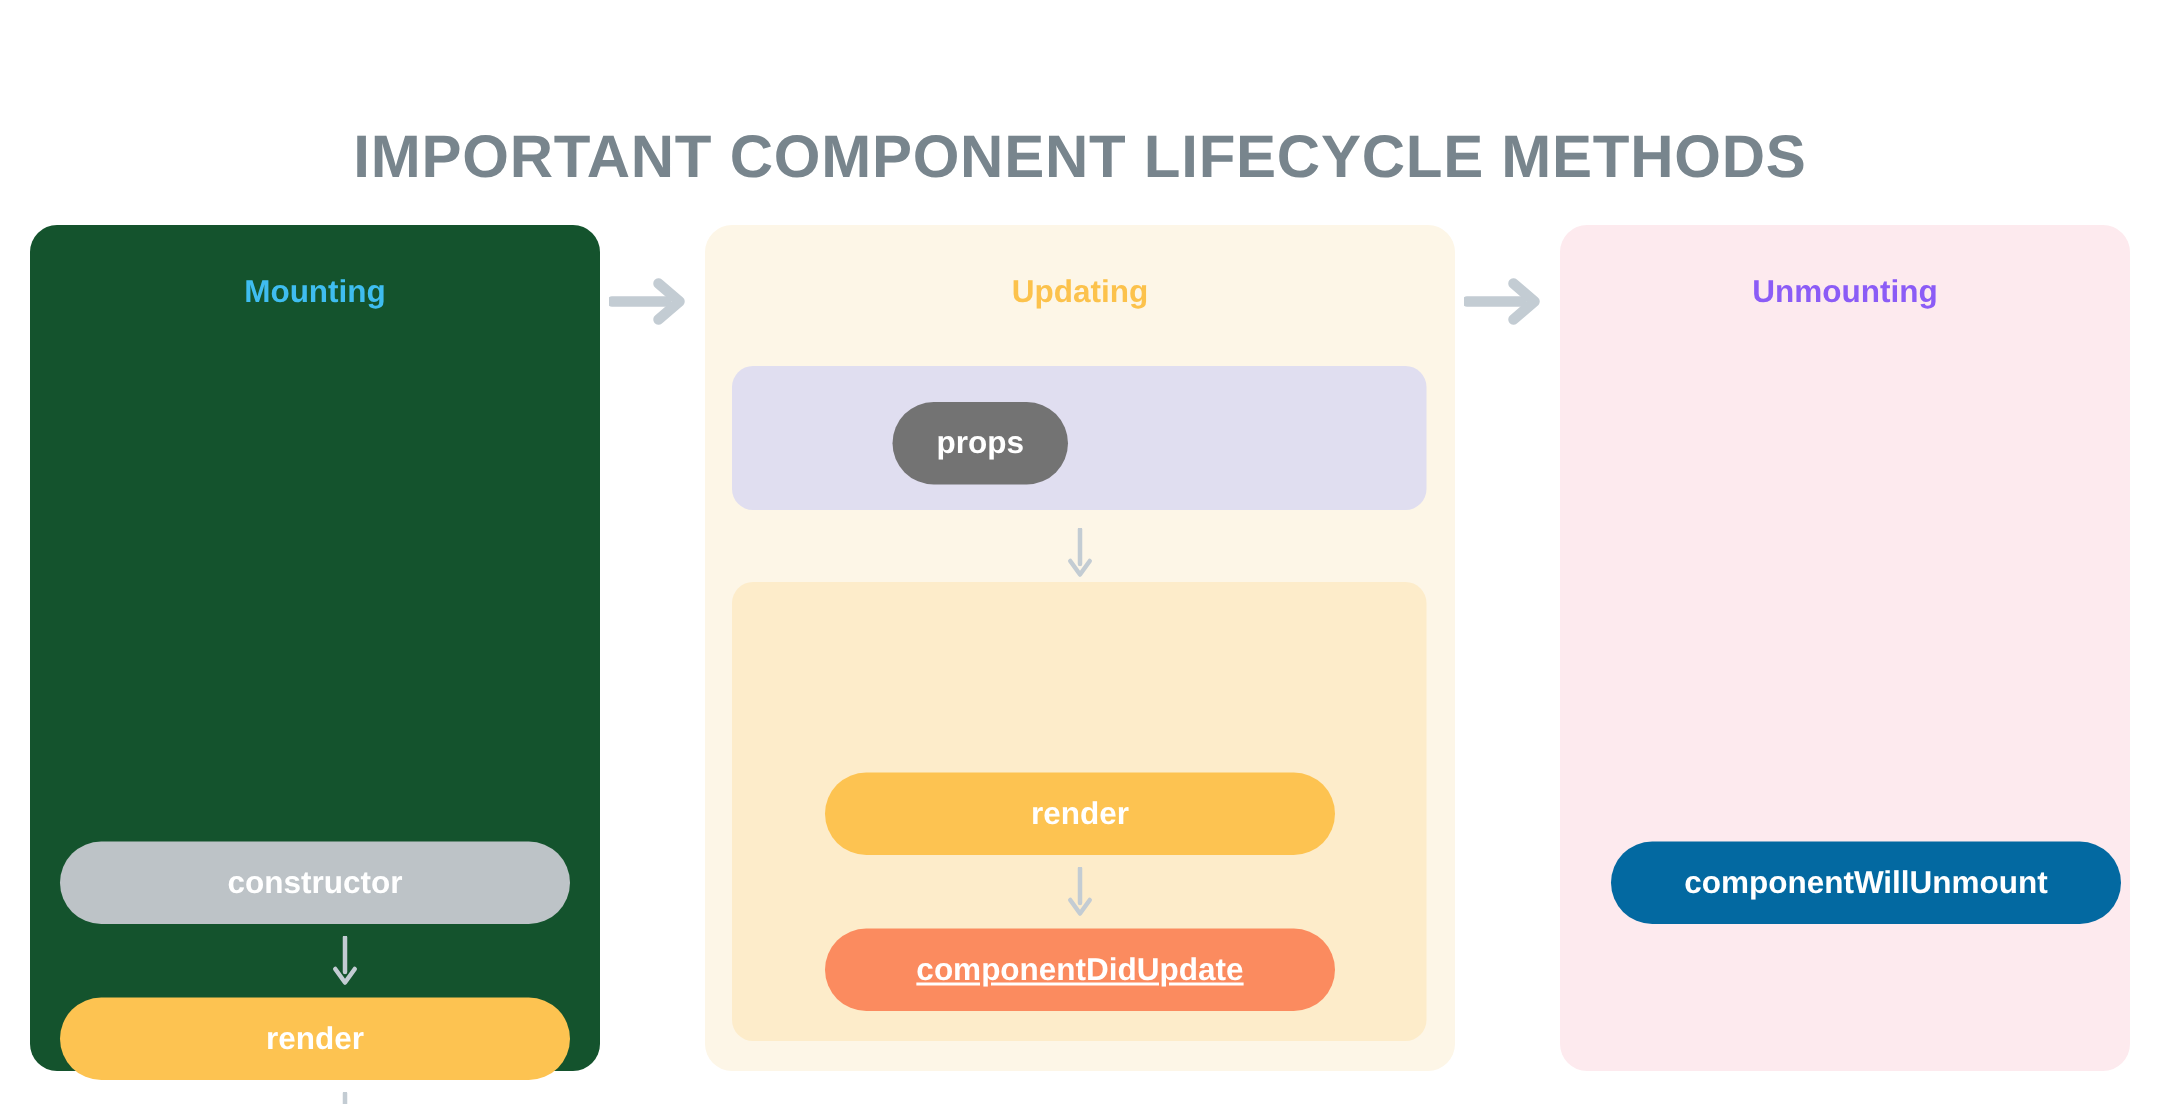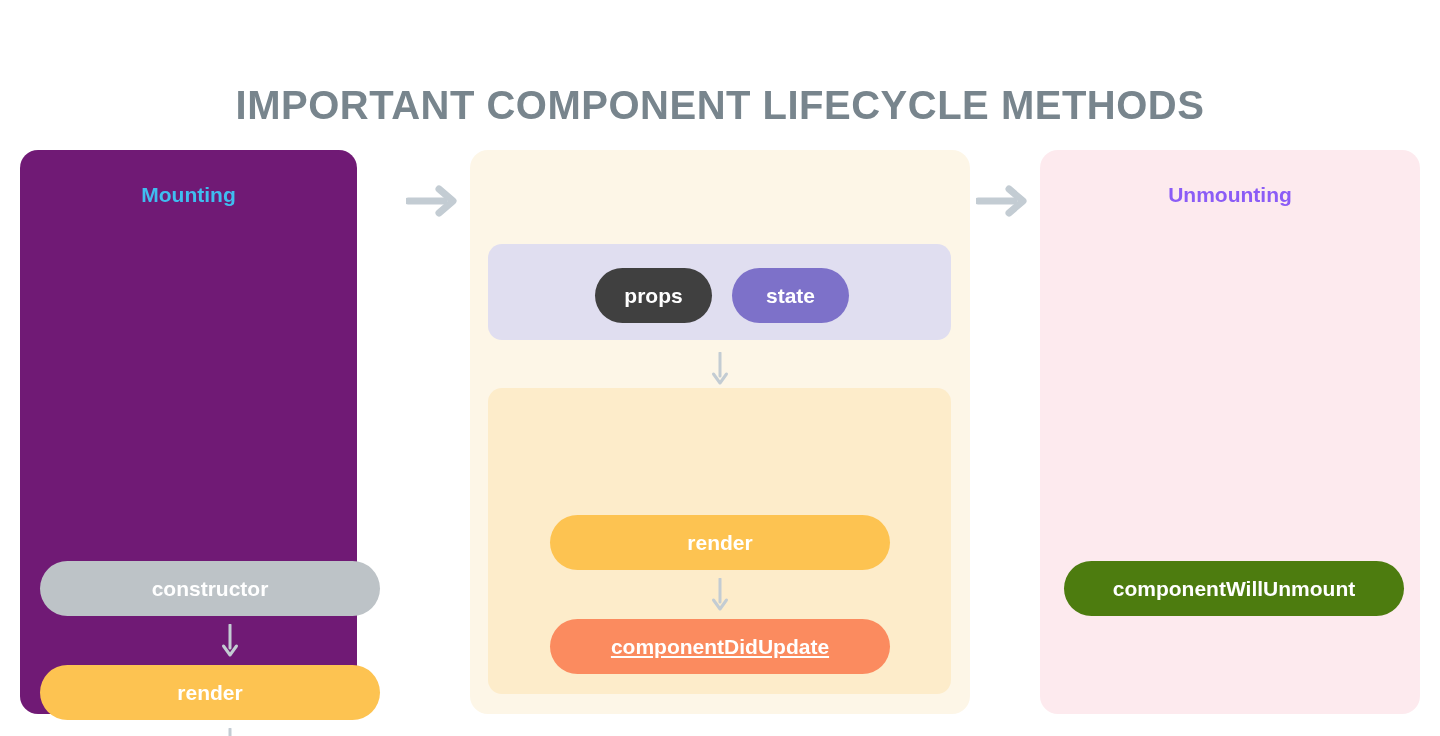--- a/index.html
+++ b/index.html
@@ -31,22 +31,22 @@
     margin-top: 33px;
   }
 
   
   .column {
     position: absolute;
     border-radius: 18px;
     box-sizing: border-box;
   }
   .col-mounting {
-    left: 20px;  top: 150px;  width: 337px;  height: 564px;
-    background: #701a75;
+    left: 20px;  top: 150px;  width: 380px;  height: 564px;
+    background: #14532d;
   }
   .col-updating {
     left: 470px; top: 150px;  width: 500px;  height: 564px;
     background: #fdf6e7;
   }
   .col-unmounting {
     left: 1040px; top: 150px; width: 380px;  height: 564px;
     background: #fdeaee;
   }
 
@@ -90,21 +90,21 @@
 
   
   .panel-propsstate {
     position: absolute;
     left: 18px; top: 94px; width: 463px; height: 96px;
     background: #e0def0;
     border-radius: 14px;
   }
   .pill-props {
     left: 125px; top: 118px; width: 117px; height: 55px;
-    background: #404040;
+    background: #737373;
   }
   .pill-state {
     left: 262px; top: 118px; width: 117px; height: 55px;
     background: #7d71c9;
   }
 
   
   .panel-update-inner {
     position: absolute;
     left: 18px; top: 238px; width: 463px; height: 306px;
@@ -116,22 +116,22 @@
     background: #fdc351;
   }
   .pill-cdu {
     left: 80px; top: 469px; width: 340px; height: 55px;
     background: #fb8b5f;
     text-decoration: underline;
   }
 
   
   .pill-cwu {
-    left: 24px; top: 411px; width: 340px; height: 55px;
-    background: #4d7c0f;
+    left: 34px; top: 411px; width: 340px; height: 55px;
+    background: #0369a1;
   }
 
   
   .arrow-h {
     position: absolute;
     width: 54px;
     height: 34px;
   }
   .arrow-h-1 { left: 406px; top: 184px; }
   .arrow-h-2 { left: 976px; top: 184px; }
@@ -178,26 +178,26 @@
 </div>
 
 <div class="arrow-h arrow-h-1">
   <svg width="54" height="34" viewBox="0 0 54 34">
     <path d="M2 17 L38 17" stroke="#c3ccd3" stroke-width="7" fill="none" stroke-linecap="round"></path>
     <path d="M33 5 L47 17 L33 29" stroke="#c3ccd3" stroke-width="7" fill="none" stroke-linecap="round" stroke-linejoin="round"></path>
   </svg>
 </div>
 
 <div class="column col-updating">
+  <div class="col-heading heading-updating">Updating</div>
 
   <div class="panel-propsstate"></div>
 
   <div class="pill pill-props">props</div>
 
-  <div class="pill pill-state">state</div>
 
   <div class="panel-update-inner"></div>
 
   <div class="pill pill-render-update">render</div>
 
   <div class="pill pill-cdu">componentDidUpdate</div>
 </div>
 
 <div class="arrow-v arrow-v-u0">
   <svg width="22" height="34" viewBox="0 0 22 34">

